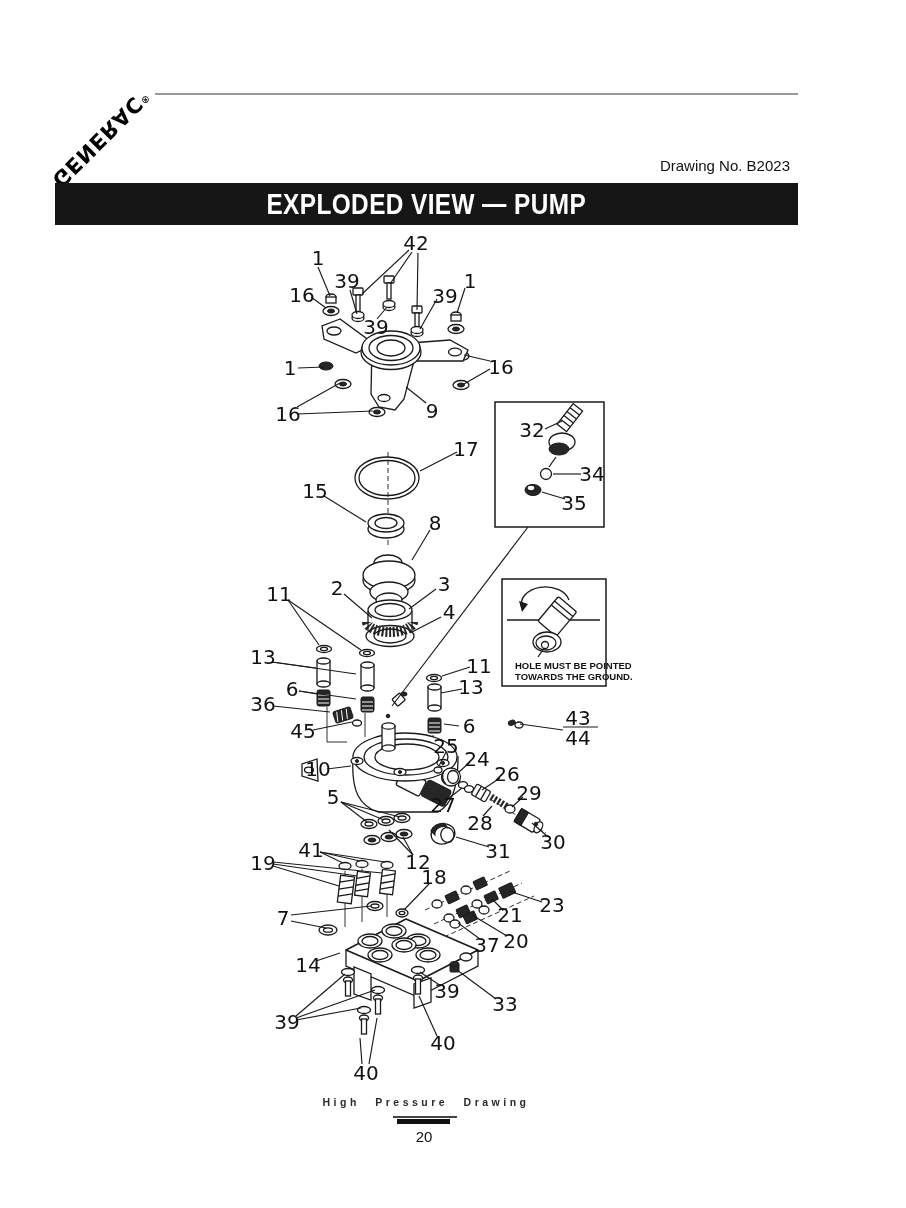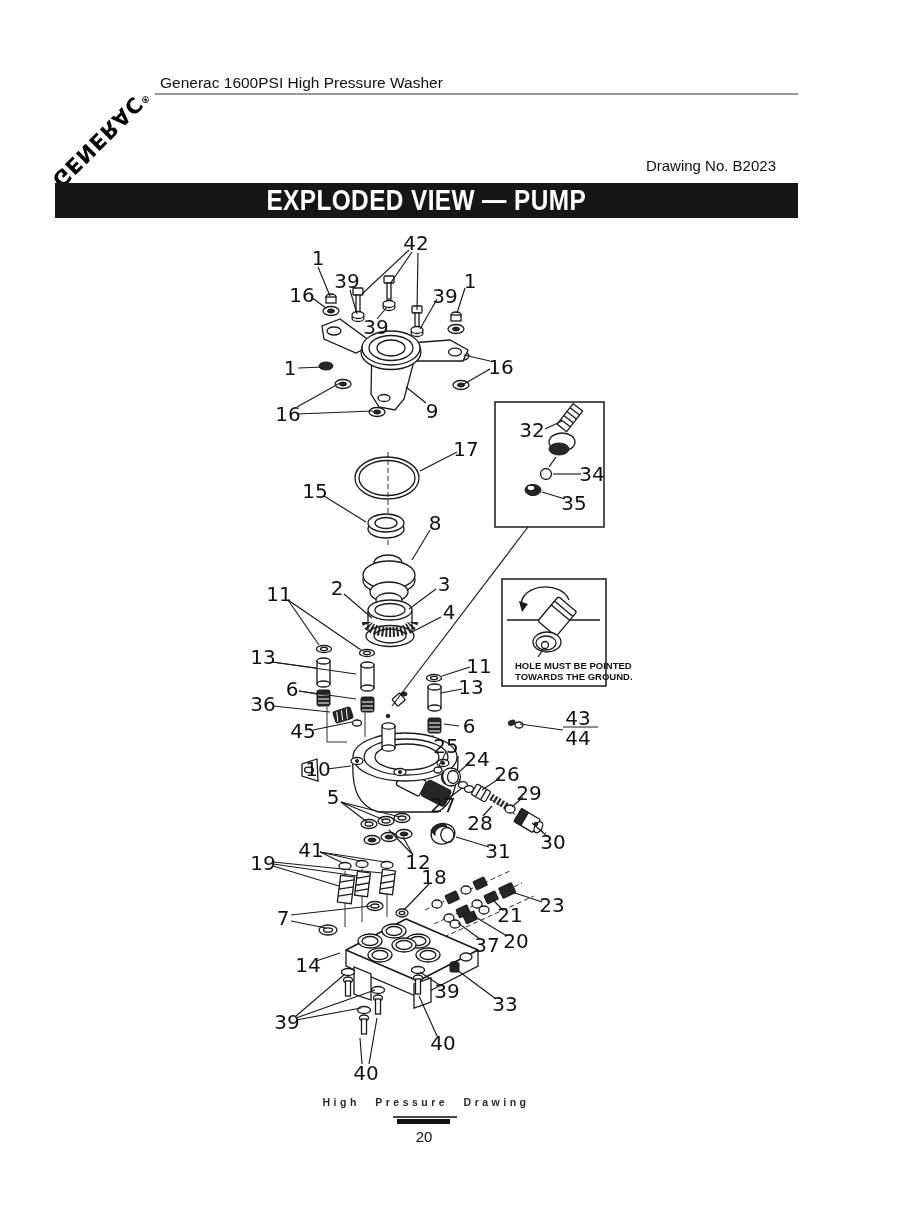--- a/index.html
+++ b/index.html
@@ -5,22 +5,22 @@
   html,body{margin:0;padding:0;background:#e8e8e8;}
   .page{position:relative;width:906px;height:1208px;background:#fff;margin:0 auto;
         font-family:"Liberation Sans",sans-serif;overflow:hidden;color:#111;}
   
   .logo{position:absolute;left:28px;top:126px;width:146px;text-align:center;
         transform:rotate(-45deg) scaleY(-1);font-family:"DejaVu Sans",sans-serif;
         font-weight:900;font-size:21px;letter-spacing:1px;color:#000;white-space:nowrap;}
   .logo sup{font-size:9px;}
   .doc-title{position:absolute;left:160px;top:74px;font-size:15.5px;color:#111;}
   .title-rule{position:absolute;left:155px;top:93px;width:643px;height:2px;background:#9a9a9a;}
-  .drawing-no{position:absolute;left:468px;top:157px;width:308px;text-align:right;font-size:15px;color:#111;}
-  .banner{position:absolute;left:55px;top:183px;width:743px;height:35px;background:#161616;
+  .drawing-no{position:absolute;left:482px;top:157px;width:308px;text-align:right;font-size:15px;color:#111;}
+  .banner{position:absolute;left:55px;top:183px;width:743px;height:42px;background:#161616;
           display:flex;align-items:center;justify-content:center;}
   .banner span{color:#fff;font-weight:700;font-size:29px;letter-spacing:.5px;
                transform:scaleX(.84);white-space:nowrap;}
   
   .footer-line{position:absolute;left:300px;top:1096px;width:252px;text-align:center;
                font-size:10.5px;font-weight:700;letter-spacing:3.5px;word-spacing:9px;color:#2a2a2a;}
   .footer-bar-thin{position:absolute;left:393px;top:1116px;width:64px;height:2px;background:#444;}
   .footer-bar-thick{position:absolute;left:397px;top:1119px;width:53px;height:5px;background:#111;}
   .page-number{position:absolute;left:404px;top:1128px;width:40px;text-align:center;font-size:15px;color:#111;}
   
@@ -33,21 +33,20 @@
   .callout{font-family:"DejaVu Sans",sans-serif;font-size:20px;fill:#111;
            text-anchor:middle;dominant-baseline:central;}
   .inset-note{font-family:"Liberation Sans",sans-serif;font-size:9.5px;font-weight:700;fill:#111;}
 </style>
 </head>
 <body>
 
 <div class="page">
 
   <div class="logo"><span>GENERAC</span><sup>®</sup></div>
-  <div class="doc-title">Generac 1600PSI  High Pressure Washer</div>
   <div class="title-rule"></div>
   <div class="drawing-no">Drawing No. B2023</div>
   <div class="banner">
     <span>EXPLODED VIEW — PUMP</span>
   </div>
 
   <svg class="diagram" width="906" height="1208" viewBox="0 0 906 1208">
 
     <g>
       <path class="dash" d="M388,452 V545"></path>

